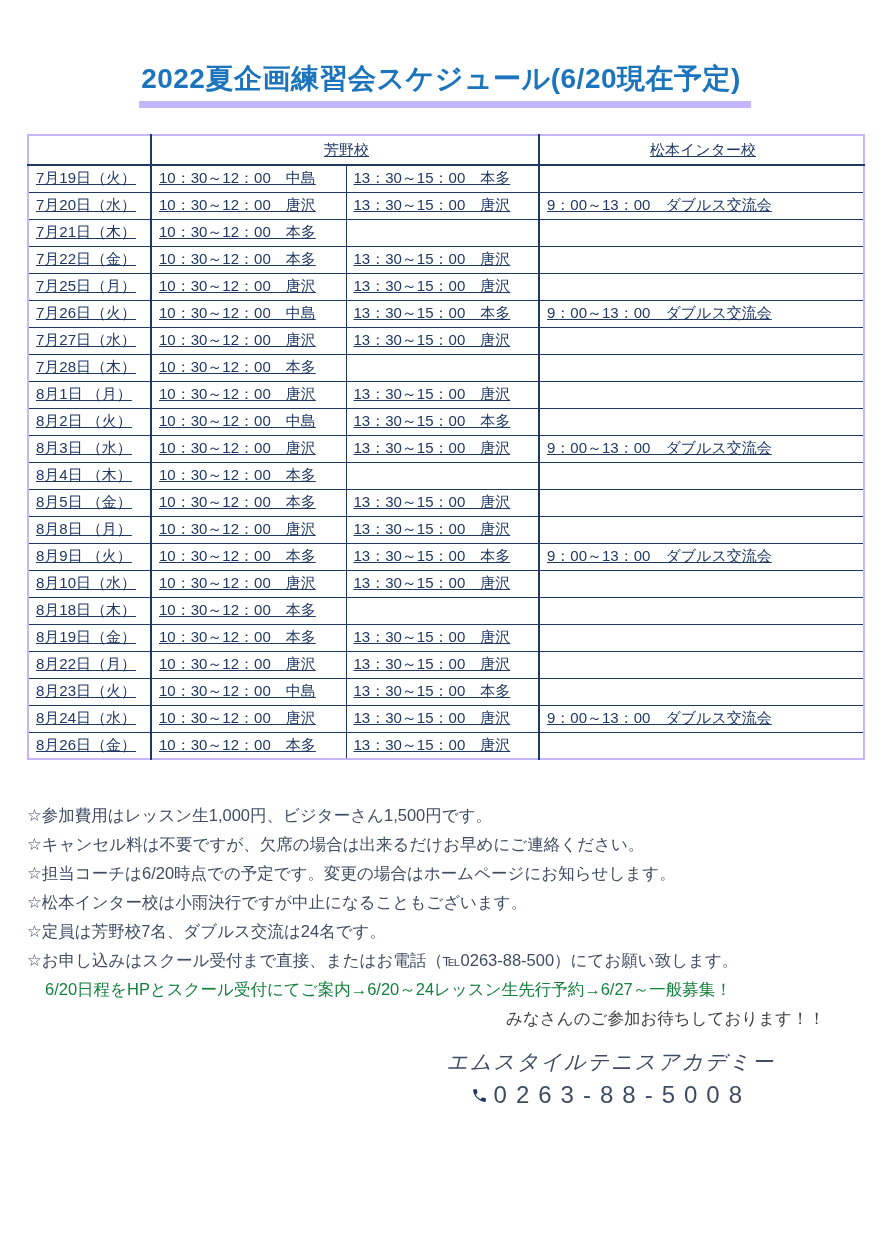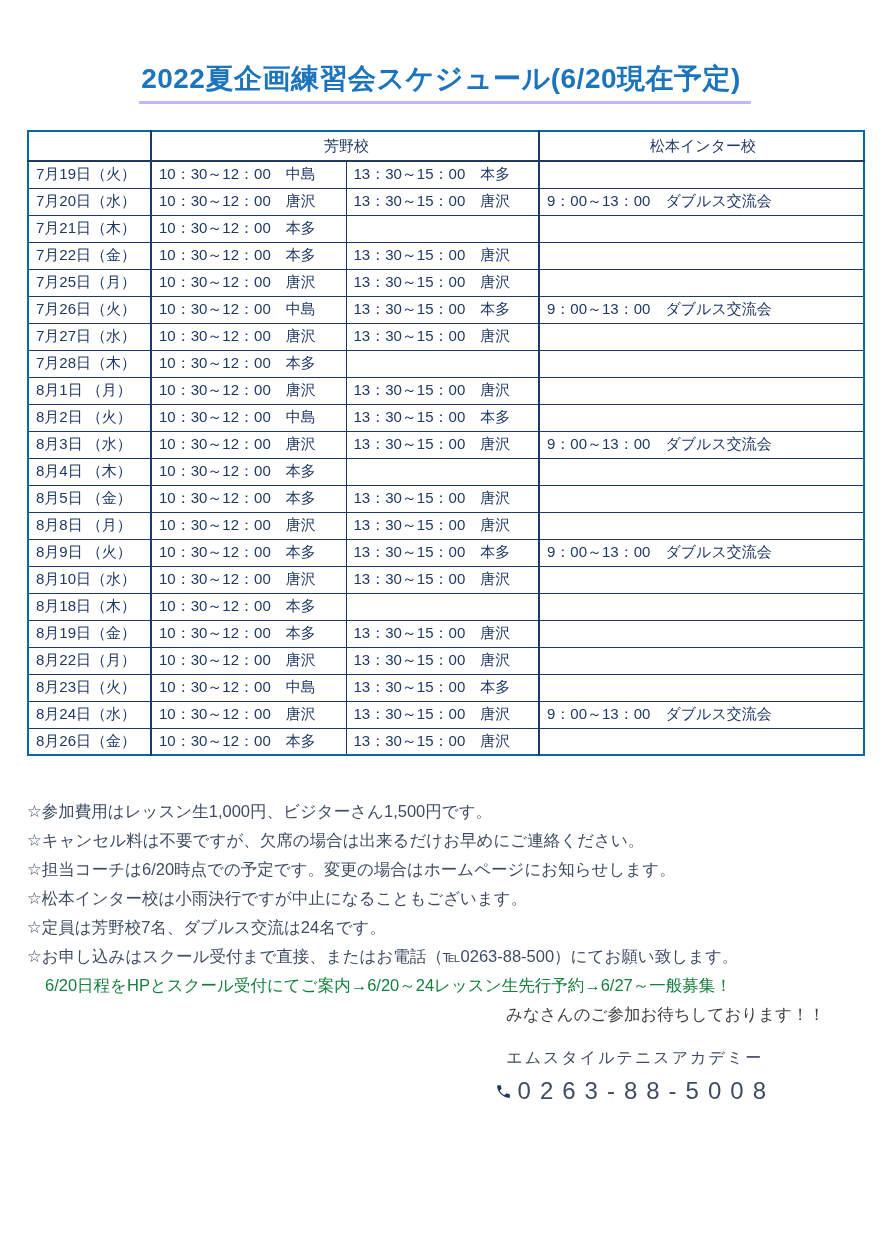--- a/index.html
+++ b/index.html
@@ -14,31 +14,32 @@
   .page { width: 890px; height: 1258px; padding: 60px 27px 0 27px; }
 
   
   .title-wrap { text-align: center; margin-bottom: 26px; }
   h1.doc-title {
     display: inline-block;
     font-size: 28px;
     font-weight: 700;
     color: #1C75BC;
     letter-spacing: 0.5px;
-    border-bottom: 3px solid #c4b5fd;
+    border-bottom: 7px solid #c4b5fd;
     padding: 0 10px 3px 2px;
     white-space: nowrap;
   }
 
   
   table.schedule {
     border-collapse: collapse;
     table-layout: fixed;
     width: 836px;
-    border: 2px solid #0369a1;
+    border: 2px solid #c4b5fd;
+    text-decoration: underline;
   }
   table.schedule th, table.schedule td {
     border: 1px solid #1F3864;
     font-size: 15px;
     font-weight: 400;
     color: #1F3864;
     height: 27px;
     padding: 0 4px 0 7px;
     text-align: left;
     white-space: nowrap;
@@ -84,24 +85,25 @@
   
   .footer {
     margin-top: 18px;
     margin-left: auto;
     margin-right: 88px;
     width: fit-content;
     text-align: center;
     color: #3E4C63;
   }
   .academy-name {
-    font-size: 16px;
+    font-size: 21px;
     letter-spacing: 2px;
     line-height: 22px;
     white-space: nowrap;
+    font-style: italic;
   }
   .phone-line {
     margin-top: 8px;
     font-size: 24px;
     letter-spacing: 9px;
     white-space: nowrap;
     display: flex;
     align-items: center;
     justify-content: center;
   }

